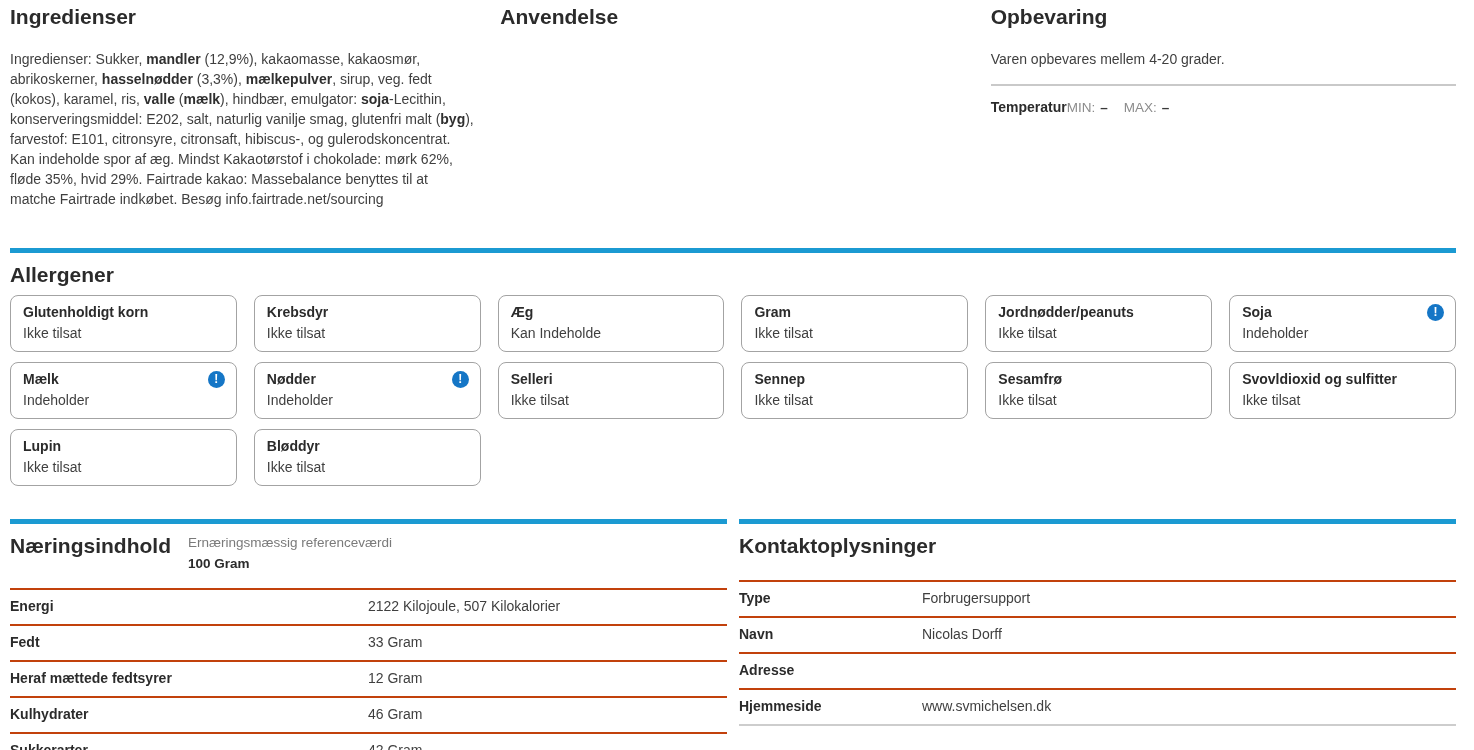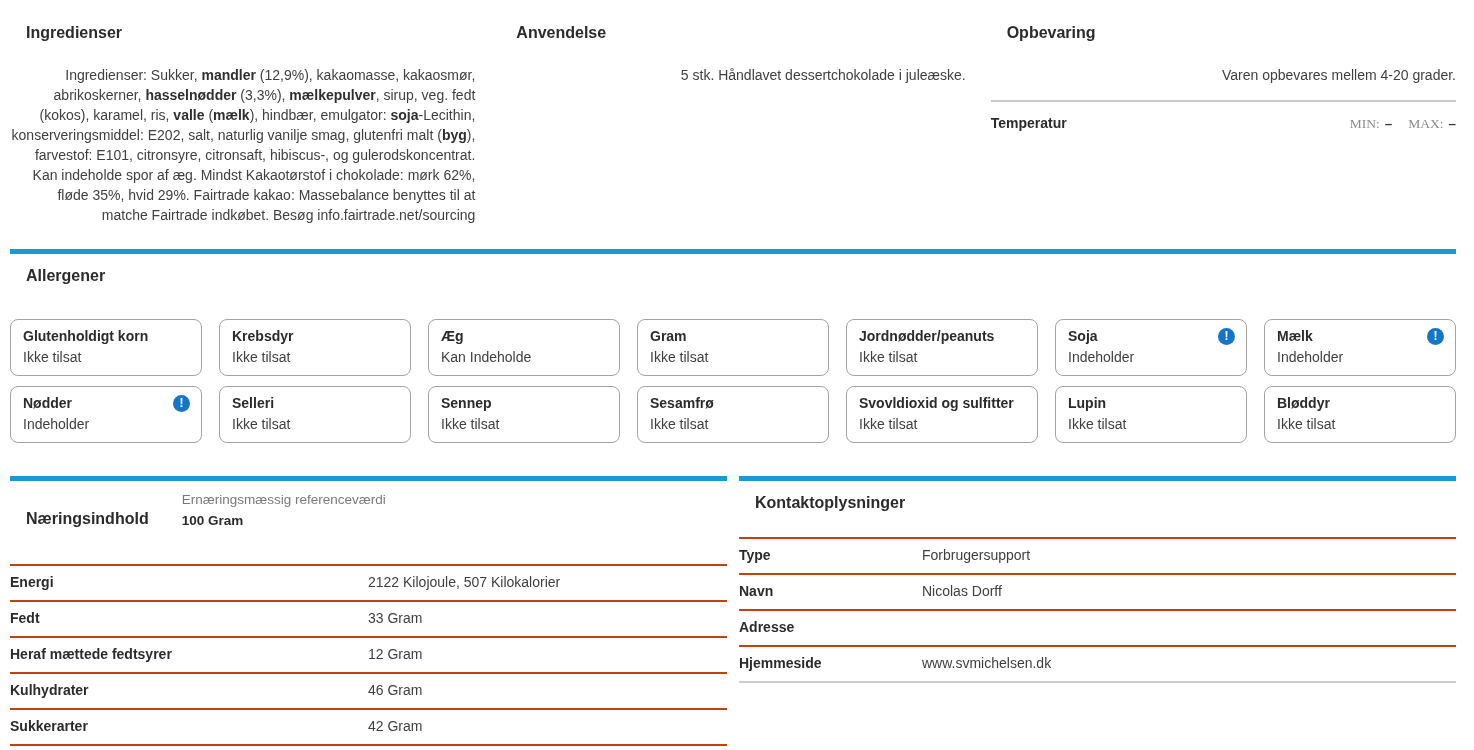--- a/index.html
+++ b/index.html
@@ -6,48 +6,48 @@
   html, body { margin: 0; padding: 0; background: #ffffff; }
   body {
     width: 1474px;
     font-family: "Liberation Sans", sans-serif;
     color: #3f3f3f;
     -webkit-font-smoothing: antialiased;
   }
   .page { padding: 5px 18px 8px 10px; }
 
   h2.section-title {
-    font-size: 16px; font-weight: 700; color: #2b2b2b;
-    margin: 16px; line-height: 24px;
+    font-size: 21px; font-weight: 700; color: #2b2b2b;
+    margin: 0; line-height: 24px;
   }
 
   
   .top-grid {
     display: grid; grid-template-columns: repeat(3, 1fr);
     column-gap: 25px; margin-bottom: 24px; min-height: 219px;
   }
-  .body-text { font-size: 14px; line-height: 20px; color: #3f3f3f; margin: 20px 0 0 0; max-width: 466px; text-align: right; }
+  .body-text { font-size: 14px; line-height: 20px; color: #3f3f3f; margin: 20px 0 0 0; max-width: 466px; }
   .body-text b { color: #2f2f2f; }
 
   .temp-row {
     margin-top: 15px; border-top: 2px solid #c9c9c9; padding-top: 13px;
-    display: flex; justify-content: space-between; align-items: baseline;
+    display: flex; align-items: baseline;
   }
   .temp-label { font-size: 14px; font-weight: 700; color: #2b2b2b; }
   .minmax-group { display: flex; gap: 16px; font-size: 13.5px; }
   .minmax-pair { display: flex; gap: 5px; }
-  .minmax-key { color: #8c8c8c; font-family: Liberation Serif, serif; }
+  .minmax-key { color: #8c8c8c; }
   .minmax-val { color: #3a3a3a; font-weight: 700; }
 
   
   .blue-bar { height: 5px; width: 100%; }
   .allergens-section .section-title { margin-top: 10px; }
   .allergen-grid {
-    margin-top: 31px;
-    display: grid; grid-template-columns: repeat(7, 1fr);
+    margin-top: 8px;
+    display: grid; grid-template-columns: repeat(6, 1fr);
     gap: 10px 17px;
   }
   .allergen-card {
     border: 1px solid #a3a3a3; border-radius: 8px;
     padding: 7px 11px 9px 12px; background: #fff; min-height: 52px;
   }
   .allergen-head { display: flex; justify-content: space-between; align-items: center; min-height: 18px; }
   .allergen-name { font-size: 14px; font-weight: 700; color: #2b2b2b; line-height: 17px; }
   .alert-icon {
     flex: 0 0 17px; width: 17px; height: 17px; border-radius: 50%;
@@ -84,21 +84,20 @@
 
 <div class="page">
 
   <section class="top-grid">
     <div class="col">
       <h2 class="section-title">Ingredienser</h2>
       <p class="body-text"><span>Ingredienser: Sukker, </span><b>mandler</b><span> (12,9%), kakaomasse, kakaosmør, abrikoskerner, </span><b>hasselnødder</b><span> (3,3%), </span><b>mælkepulver</b><span>, sirup, veg. fedt (kokos), karamel, ris, </span><b>valle</b><span> (</span><b>mælk</b><span>), hindbær, emulgator: </span><b>soja</b><span>-Lecithin, konserveringsmiddel: E202, salt, naturlig vanilje smag, glutenfri malt (</span><b>byg</b><span>), farvestof: E101, citronsyre, citronsaft, hibiscus-, og gulerodskoncentrat. Kan indeholde spor af æg. Mindst Kakaotørstof i chokolade: mørk 62%, fløde 35%, hvid 29%. Fairtrade kakao: Massebalance benyttes til at matche Fairtrade indkøbet. Besøg info.fairtrade.net/sourcing</span></p>
     </div>
     <div class="col">
       <h2 class="section-title">Anvendelse</h2>
-      <p class="body-text">5 stk. Håndlavet dessertchokolade i juleæske.</p>
     </div>
     <div class="col">
       <h2 class="section-title">Opbevaring</h2>
       <p class="body-text">Varen opbevares mellem 4-20 grader.</p>
       <div class="temp-row">
         <span class="temp-label">Temperatur</span>
         <span class="minmax-group">
           <span class="minmax-pair">
             <span class="minmax-key">MIN:</span>
             <span class="minmax-val">–</span>

